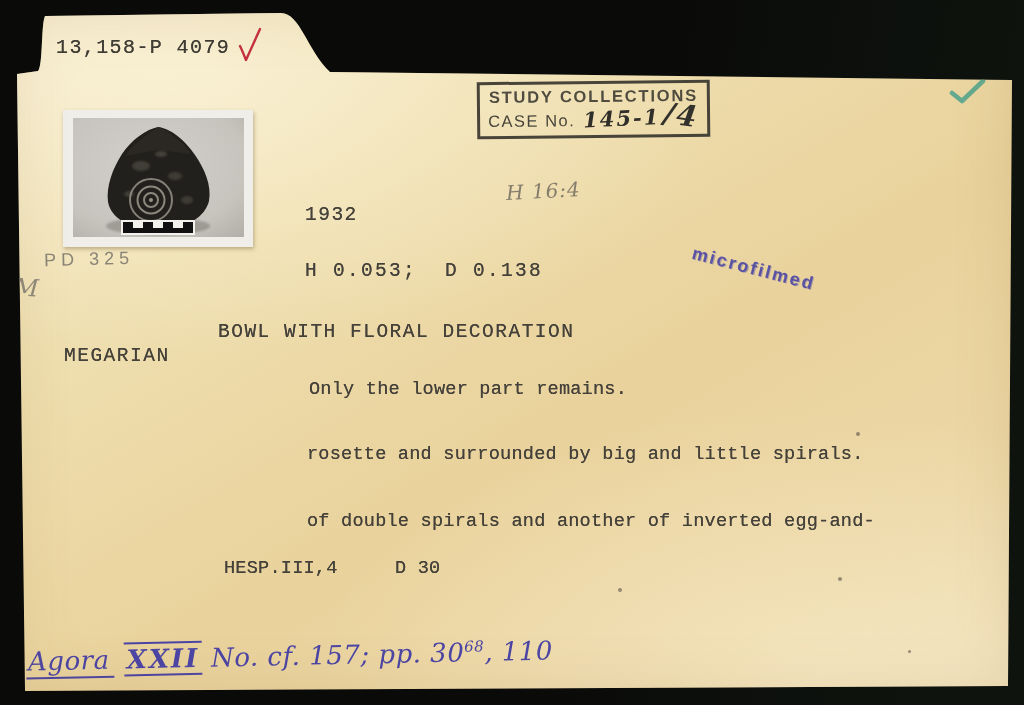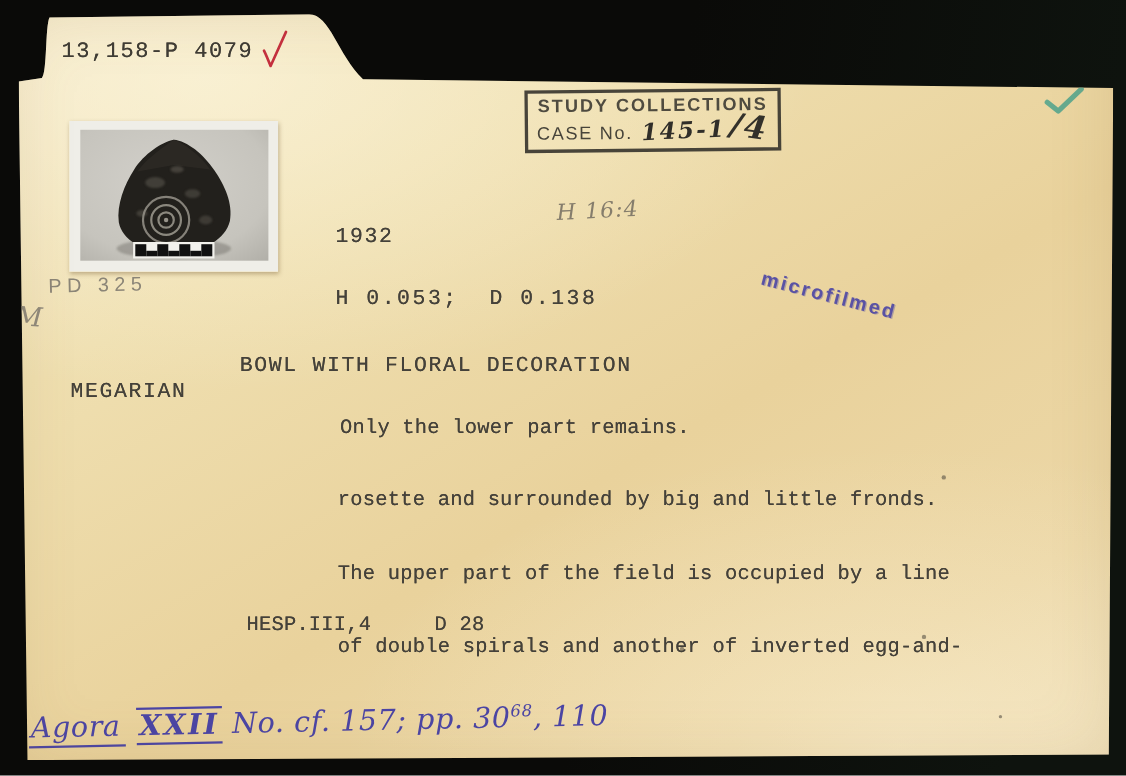--- a/index.html
+++ b/index.html
@@ -163,29 +163,28 @@
     <div class="tw tw-lg year">1932</div>
     <div class="tw tw-lg dims">H 0.053;  D 0.138</div>
 
     <div class="microfilm">microfilmed</div>
 
     <div class="tw tw-lg category">MEGARIAN</div>
     <div class="tw tw-lg title">BOWL WITH FLORAL DECORATION</div>
     <div class="tw tw-body condition">Only the lower part remains.</div>
 
     <div class="tw tw-body description">
-      <div>rosette and surrounded by big and little fronds.</div>
-      <div>The upper part of the field is occupied by a line</div>
+      <div>rosette and surrounded by big and little spirals.</div>
       <div>of double spirals and another of inverted egg-and-</div>
       
       
     </div>
 
     <div class="tw tw-body ref-hesp">HESP.III,4</div>
-    <div class="tw tw-body ref-cat">D 28</div>
+    <div class="tw tw-body ref-cat">D 30</div>
 
     <div class="footer-note"><span class="pub">Agora</span><span class="vol">XXII</span><span> No. cf. 157; pp. 30</span><sup>68</sup><span>, 110</span></div>
 
     <div class="speck" style="left:856px;top:432px;"></div>
     <div class="speck" style="left:618px;top:588px;"></div>
     <div class="speck" style="left:838px;top:577px;"></div>
     <div class="speck" style="left:908px;top:650px;width:3px;height:3px;"></div>
 
     <div class="card-vignette"></div>
   </div>

